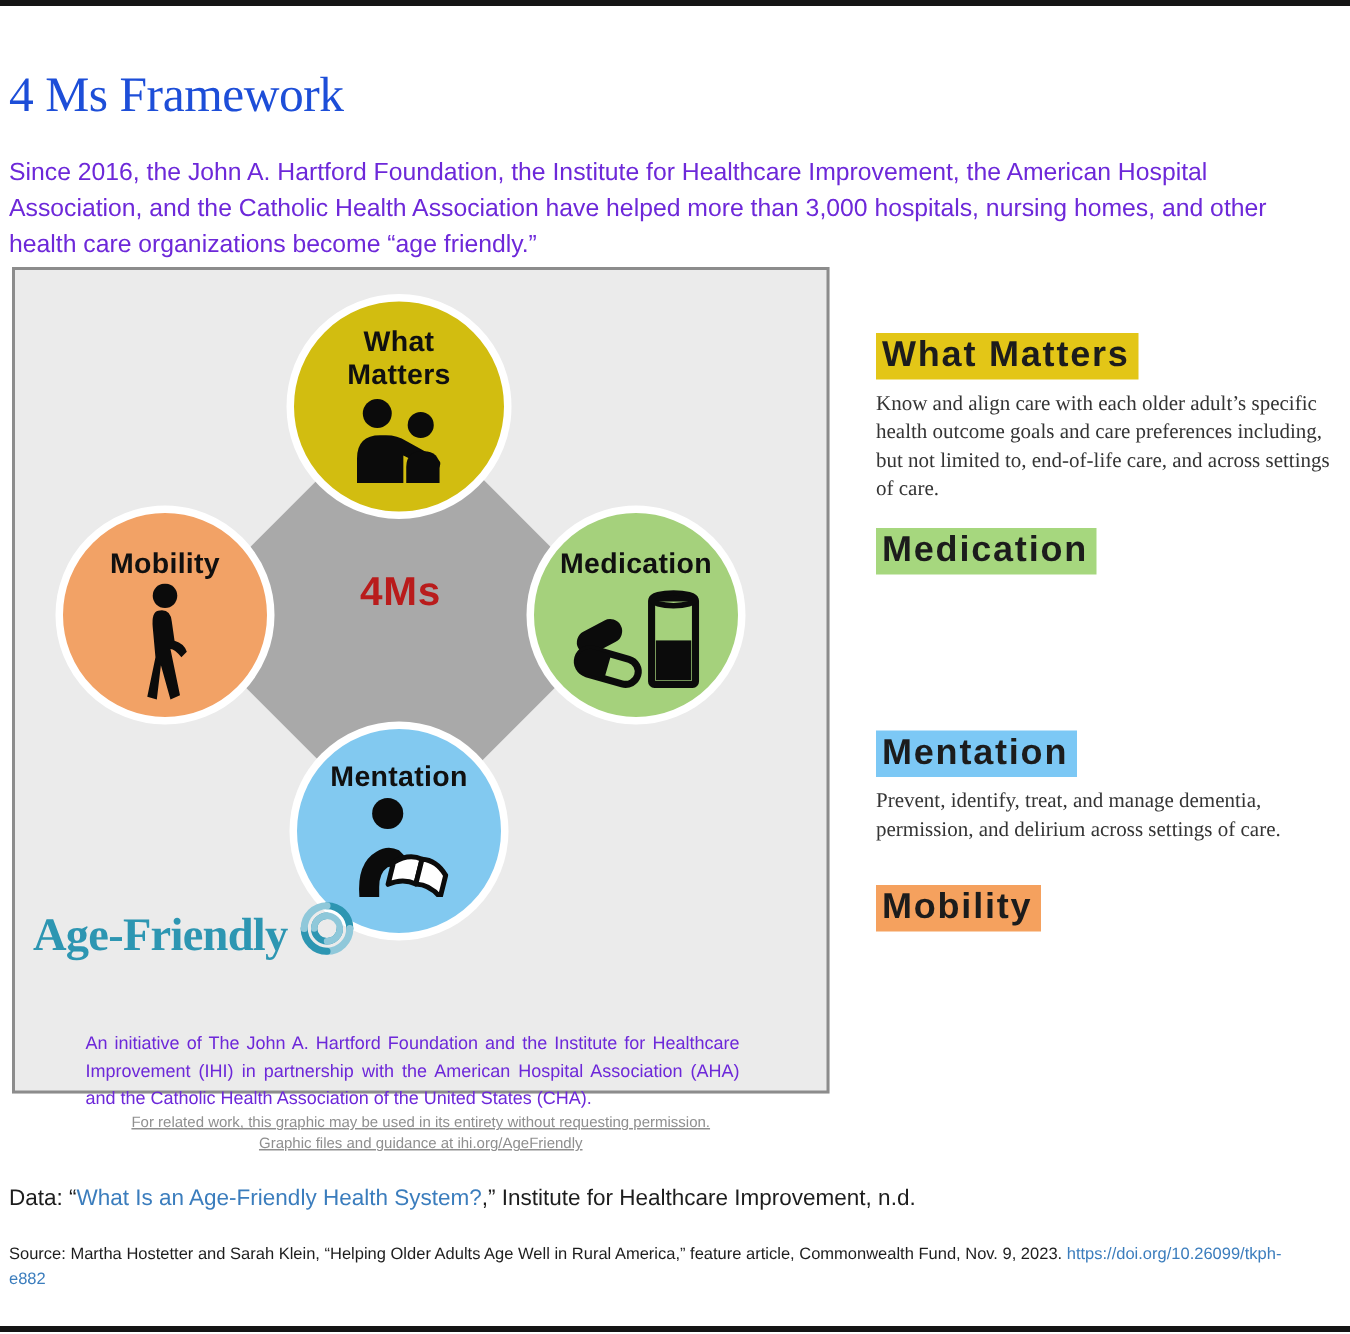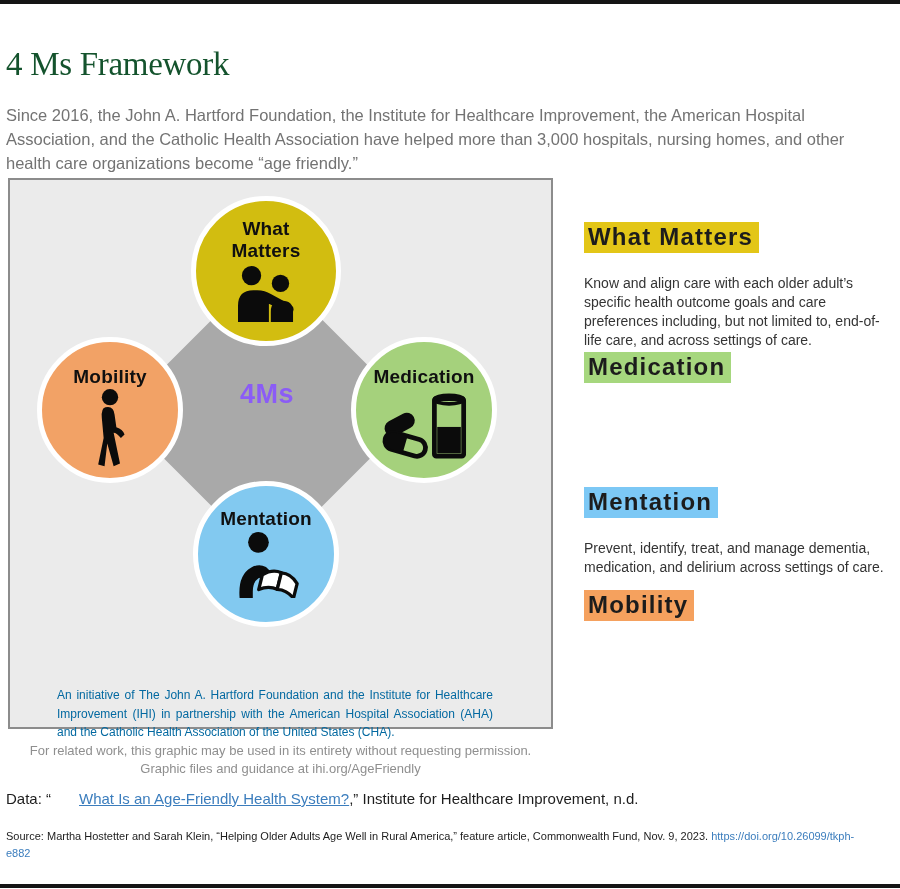--- a/index.html
+++ b/index.html
@@ -11,43 +11,43 @@
     font-family: "Liberation Sans", sans-serif;
     overflow: hidden;
   }
   .rule-bar { position: absolute; left: 0; width: 900px; height: 4px; background: #151515; }
   .rule-top { top: 0; }
   .rule-bottom { top: 884px; }
 
   .page-title {
     position: absolute; left: 6px; top: 24px; width: 700px;
     font-family: "Liberation Serif", "DejaVu Serif", serif;
-    font-size: 33px; font-weight: 500; color: #14532d; letter-spacing: -0.3px;
+    font-size: 33px; font-weight: 500; color: #1d4ed8; letter-spacing: -0.3px;
   }
   .intro {
     position: absolute; left: 6px; top: 86px; width: 866px;
-    font-size: 16.5px; line-height: 1.47; color: #737373;
+    font-size: 16.5px; line-height: 1.47; color: #6d28d9;
   }
 
   
   .figure-box {
     position: absolute; left: 8px; top: 178px; width: 545px; height: 551px;
     background: #ebebeb; border: 2px solid #8c8c8c;
   }
   .diamond {
     position: absolute; left: 109px; top: 85px; width: 210px; height: 210px;
     transform: translate(43px, 43px) rotate(45deg);
     transform-origin: center; border-radius: 42px;
   }
   
   .diamond-pos { left: 152px; top: 128px; transform: rotate(45deg); }
   .center-label {
     position: absolute; left: 147px; top: 198px; width: 220px;
     text-align: center; font-weight: bold; font-size: 27px; line-height: 1.22;
-    color: #8b5cf6; letter-spacing: 0.5px;
+    color: #b91c1c; letter-spacing: 0.5px;
   }
   .circle {
     position: absolute; border-radius: 50%;
     border: 5px solid #ffffff;
     display: flex; flex-direction: column; align-items: center;
   }
   .circle-label {
     font-weight: bold; font-size: 19px; line-height: 1.18; text-align: center;
     color: #101010; letter-spacing: 0.2px;
   }
@@ -71,44 +71,44 @@
   .logo-line2 {
     font-family: "Liberation Serif", "DejaVu Serif", serif;
     font-size: 28px; font-weight: 400; margin: -1px 0 0 42px; letter-spacing: -0.3px;
   }
   .initiative {
     position: absolute; left: 47px; top: 494px; width: 436px;
     font-size: 12px; line-height: 1.55; text-align: justify;
   }
   .fig-caption {
     position: absolute; left: 8px; top: 742px; width: 545px;
-    text-align: center; font-size: 13px; line-height: 1.4; color: #8f8f8f;
+    text-align: center; font-size: 10px; line-height: 1.4; color: #8f8f8f; text-decoration: underline;
   }
 
   
   .section { position: absolute; left: 584px; width: 312px; }
   .s1 { top: 222px; } .s2 { top: 352px; } .s3 { top: 487px; } .s4 { top: 590px; }
   .section-heading {
     display: inline-block; padding: 1px 6px 2px 4px;
     font-size: 24px; font-weight: bold; color: #1c1c1c; letter-spacing: 1.2px;
   }
   .section-body {
-    margin: 21px 0 0 0; font-size: 14px; line-height: 1.36; color: #343434;
+    margin: 7px 0 0 0; font-size: 14px; line-height: 1.36; color: #343434; font-family: Liberation Serif, serif;
   }
 
   
   .data-line {
     position: absolute; left: 6px; top: 790px; width: 880px;
     font-size: 15px; color: #1d1d1d;
   }
   .source-block {
     position: absolute; left: 6px; top: 828px; width: 872px;
     font-size: 11px; line-height: 1.55; color: #1d1d1d;
   }
-  a.link-underline { text-decoration: underline; cursor: pointer; margin-left: 28px; }
+  a.link-underline { cursor: pointer; }
   a.link-plain { text-decoration: none; cursor: pointer; }
 </style>
 </head>
 <body>
 
 <div class="page">
   <div class="rule-bar rule-top"></div>
 
   <h1 class="page-title">4 Ms Framework</h1>
   <p class="intro">Since 2016, the John A. Hartford Foundation, the Institute for Healthcare Improvement, the American Hospital Association, and the Catholic Health Association have helped more than 3,000 hospitals, nursing homes, and other health care organizations become “age friendly.”</p>
@@ -177,42 +177,57 @@
             <g transform="translate(42,30) rotate(14)">
               <path d="M0 16 Q9 7 19 9 L19 27 Q9 25 0 32 Z" fill="#ffffff" stroke="#0b0b0b" stroke-width="3.5" stroke-linejoin="round"></path>
               <path d="M38 16 Q29 7 19 9 L19 27 Q29 25 38 32 Z" fill="#ffffff" stroke="#0b0b0b" stroke-width="3.5" stroke-linejoin="round"></path>
             </g>
           </g>
         </svg>
       </span>
     </div>
 
     <div class="logo" style="color: rgb(45, 150, 178);">
-    </div>
-
-    <p class="initiative" style="color: #0369a1;">An initiative of The John A. Hartford Foundation and the Institute for Healthcare Improvement (IHI) in partnership with the American Hospital Association (AHA) and the Catholic Health Association of the United States (CHA).</p>
+      <div class="logo-line1">
+        <span>Age-Friendly</span>
+        <span>
+          <svg width="38" height="38" viewBox="0 0 40 40">
+            <g fill="none" stroke-linecap="round">
+              <path d="M20 4 A16 16 0 0 1 36 20" stroke="#2d96b2" stroke-width="5"></path>
+              <path d="M36 20 A16 16 0 0 1 20 36" stroke="#8fc8da" stroke-width="5"></path>
+              <path d="M20 36 A16 16 0 0 1 4 20" stroke="#2d96b2" stroke-width="5"></path>
+              <path d="M4 20 A16 16 0 0 1 20 4" stroke="#8fc8da" stroke-width="5"></path>
+              <path d="M20 11 A9 9 0 1 0 29 20" stroke="#2d96b2" stroke-width="4.5"></path>
+              <path d="M20 29 A9 9 0 1 0 11 20" stroke="#8fc8da" stroke-width="4.5"></path>
+            </g>
+          </svg>
+        </span>
+      </div>
+    </div>
+
+    <p class="initiative" style="color: #6d28d9;">An initiative of The John A. Hartford Foundation and the Institute for Healthcare Improvement (IHI) in partnership with the American Hospital Association (AHA) and the Catholic Health Association of the United States (CHA).</p>
   </div>
 
   <div class="fig-caption">
     <div>For related work, this graphic may be used in its entirety without requesting permission.</div>
     <div>Graphic files and guidance at ihi.org/AgeFriendly</div>
   </div>
 
   <div class="section s1">
     <span class="section-heading" style="background-color: rgb(227, 198, 23);">What Matters</span>
     <p class="section-body">Know and align care with each older adult’s specific health outcome goals and care preferences including, but not limited to, end-of-life care, and across settings of care.</p>
   </div>
 
   <div class="section s2">
     <span class="section-heading" style="background-color: rgb(166, 215, 126);">Medication</span>
   </div>
 
   <div class="section s3">
     <span class="section-heading" style="background-color: rgb(124, 200, 245);">Mentation</span>
-    <p class="section-body">Prevent, identify, treat, and manage dementia, medication, and delirium across settings of care.</p>
+    <p class="section-body">Prevent, identify, treat, and manage dementia, permission, and delirium across settings of care.</p>
   </div>
 
   <div class="section s4">
     <span class="section-heading" style="background-color: rgb(245, 161, 94);">Mobility</span>
   </div>
 
   <div class="data-line">
     <span>Data: “</span><a class="link-underline" style="color: rgb(59, 125, 189);">What Is an Age-Friendly Health System?</a><span>,” Institute for Healthcare Improvement, n.d.</span>
   </div>
 

